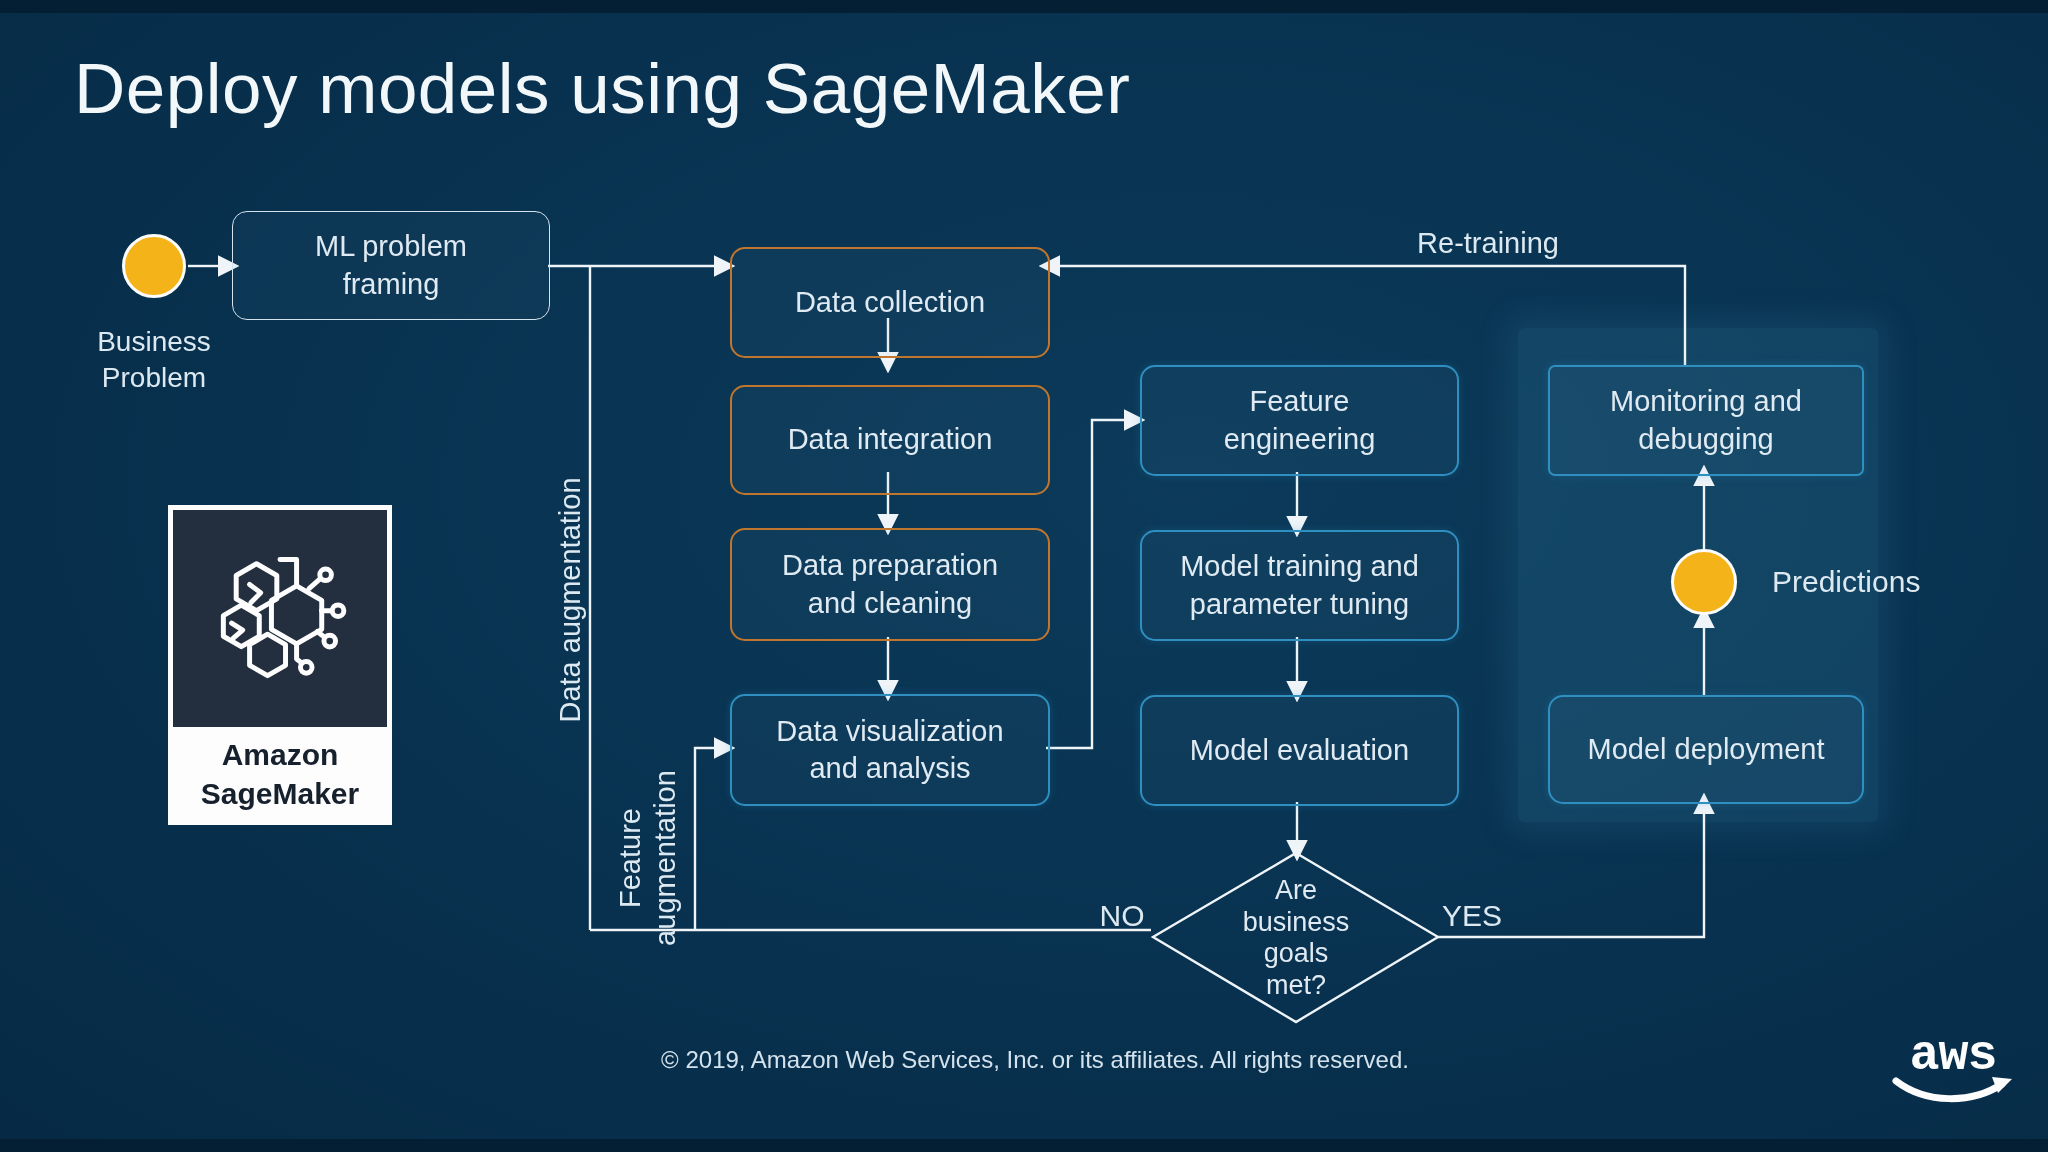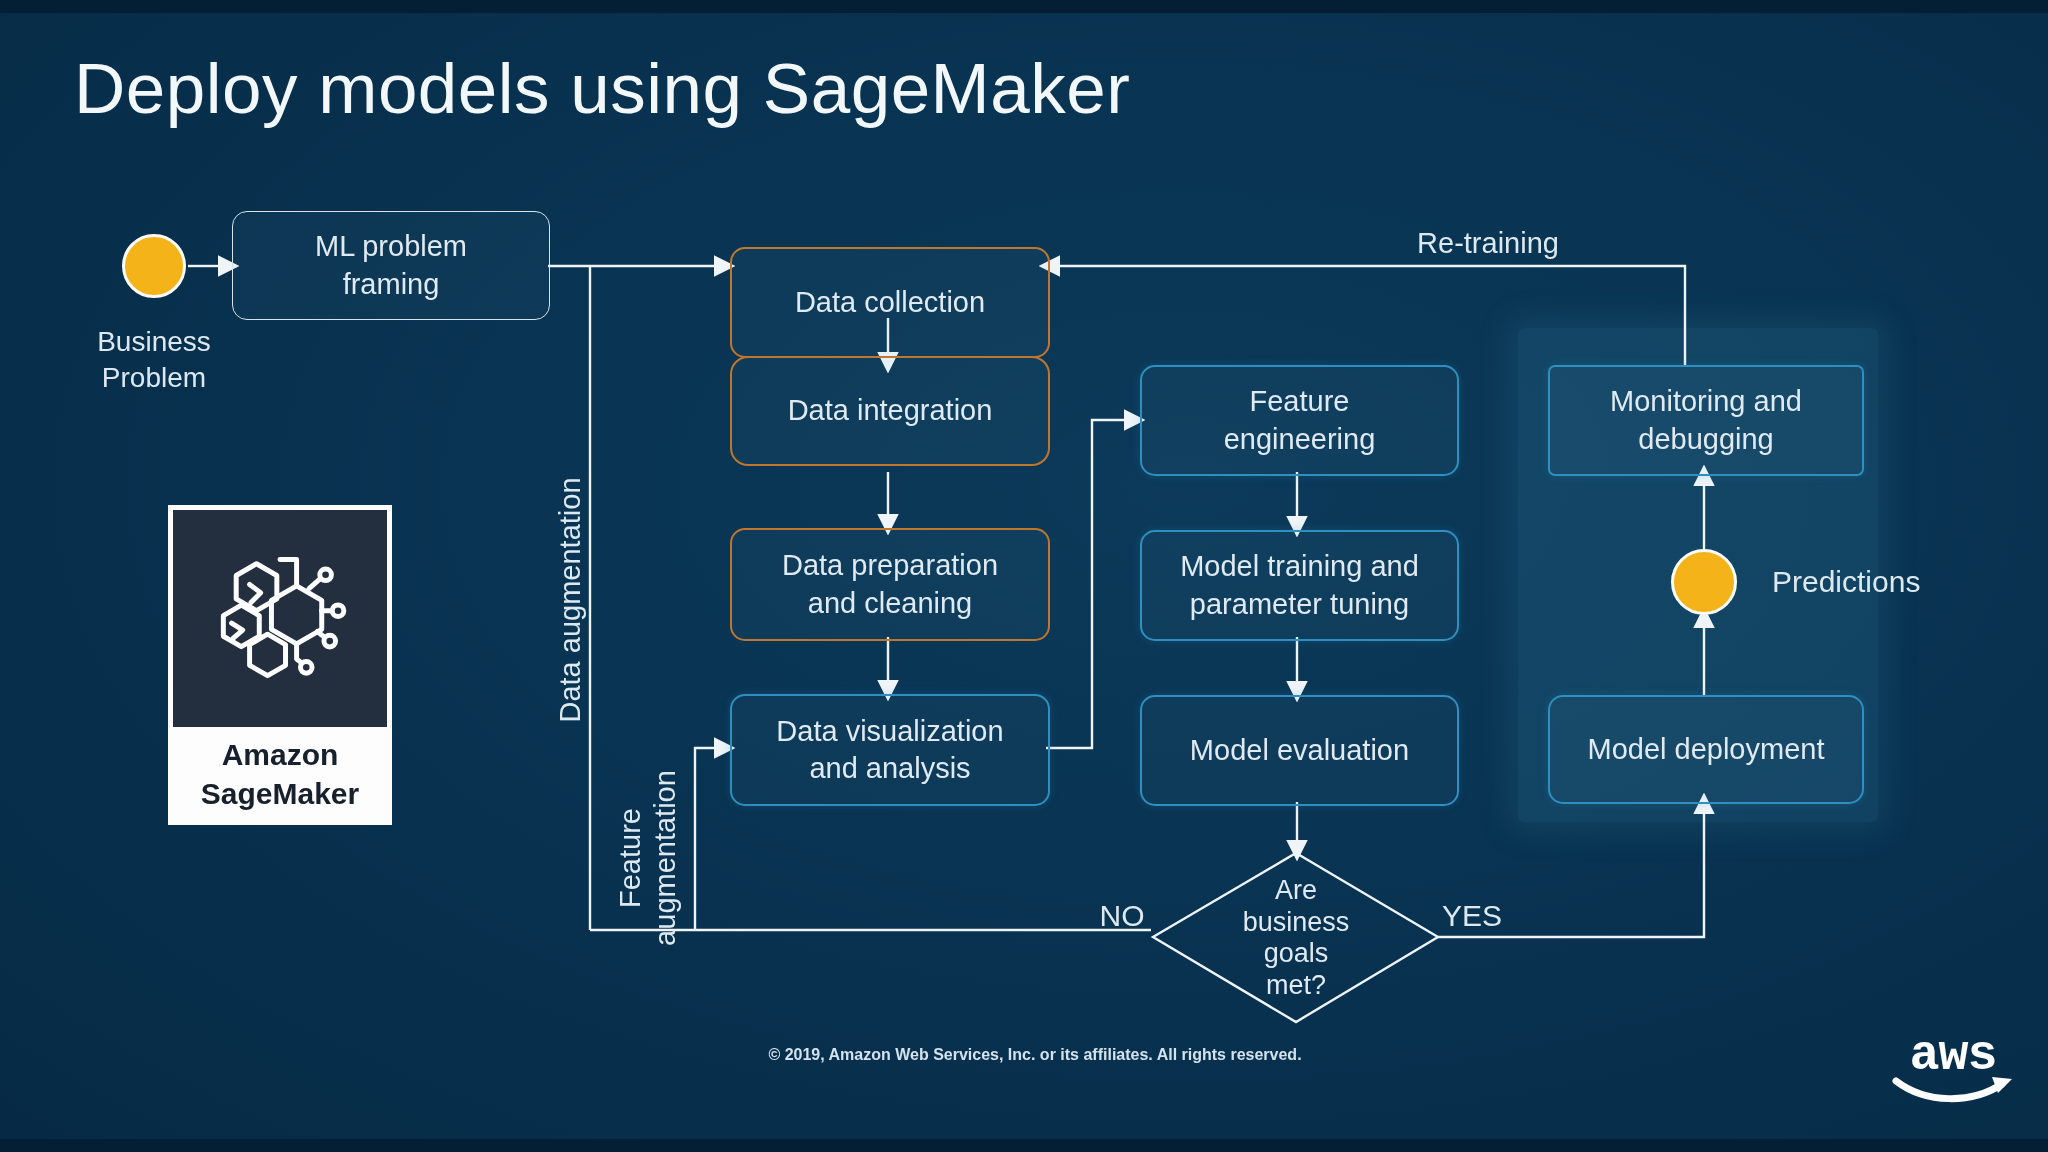--- a/index.html
+++ b/index.html
@@ -60,21 +60,21 @@
     display:flex;flex-direction:column;
   }
   .sm-icon-area{background:#232f3e;height:217px;display:flex;align-items:center;justify-content:center;}
   .sm-label{
     flex:1;background:#fdfdfd;color:#17212e;font-weight:bold;font-size:30px;line-height:1.3;
     display:flex;flex-direction:column;align-items:center;justify-content:center;text-align:left;
   }
 
   .footer{
     position:absolute;left:1035px;top:1046px;transform:translateX(-50%);
-    font-size:16px;font-weight:700;color:#d3e2ec;z-index:5;white-space:nowrap;
+    font-size:24px;font-weight:400;color:#d3e2ec;z-index:5;white-space:nowrap;
   }
 
   .aws-logo{position:absolute;left:1888px;top:1033px;z-index:5;width:130px;text-align:center;}
   .aws-text{font-size:50px;font-weight:bold;color:#fdfdfd;letter-spacing:-1px;line-height:0.9;font-family:Liberation Mono, monospace;}
   .aws-smile{margin-top:-4px;}
 </style>
 </head>
 <body>
 
 <div class="stage">
@@ -109,21 +109,21 @@
       <path d="M1704 695 V 626" marker-end="url(#arw)"></path>
       <path d="M1704 549 V 484" marker-end="url(#arw)"></path>
       <path d="M1685 365 V 266 H 1058" marker-end="url(#arw)"></path>
       <polygon points="1296,853 1438,937 1296,1022 1153,937"></polygon>
     </g>
   </svg>
 
   <div class="node white" style="left:232px;top:211px;width:316px;height:107px;">ML problem
 framing</div>
   <div class="node orange" style="left:730px;top:211px;width:316px;height:107px;margin-top:36px;">Data collection</div>
-  <div class="node orange" style="left:730px;top:356px;width:316px;height:106px;border-radius:18px;">Data integration</div>
+  <div class="node orange" style="left:730px;top:385px;width:316px;height:106px;">Data integration</div>
   <div class="node orange" style="left:730px;top:528px;width:316px;height:109px;">Data preparation
 and cleaning</div>
   <div class="node blue" style="left:730px;top:694px;width:316px;height:108px;">Data visualization
 and analysis</div>
   <div class="node blue" style="left:1140px;top:365px;width:315px;height:107px;">Feature
 engineering</div>
   <div class="node blue" style="left:1140px;top:530px;width:315px;height:107px;">Model training and
 parameter tuning</div>
   <div class="node blue" style="left:1140px;top:695px;width:315px;height:107px;">Model evaluation</div>
   <div class="node blue" style="left:1548px;top:365px;width:312px;height:107px;border-radius:7px;">Monitoring and

